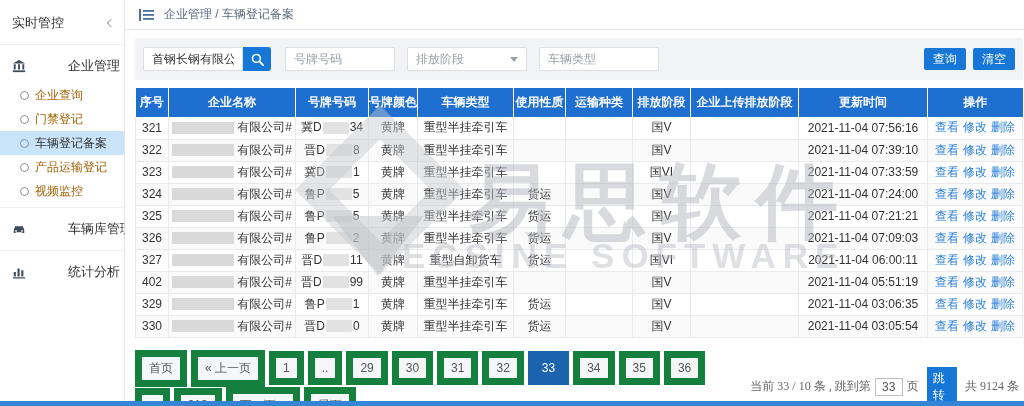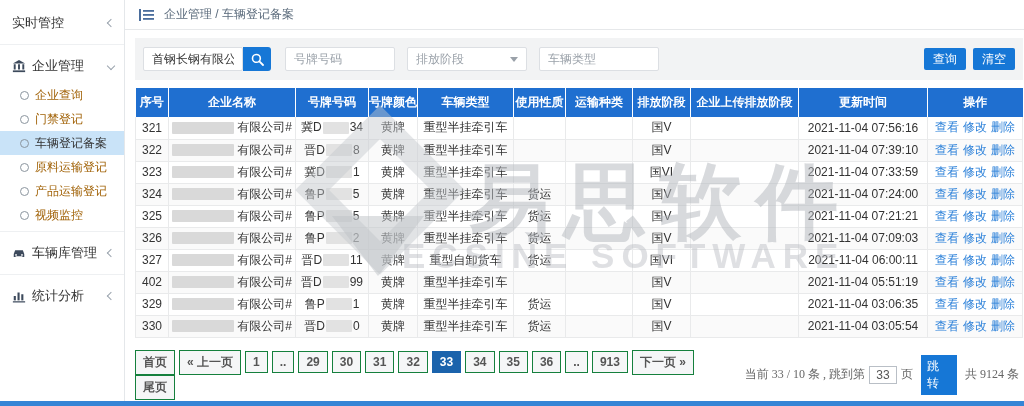--- a/index.html
+++ b/index.html
@@ -2,21 +2,21 @@
 <html style="--header-blue: #1f6fd0; --btn-blue: #1677d6; --link-blue: #2b80d9; --active-page: #1b63ac; --selected-bg: #c9e3f8; --bottom-bar: #3585d6;"><head>
 <meta charset="utf-8">
 <style>
   * { margin:0; padding:0; box-sizing:border-box; }
   html,body { width:1024px; height:406px; overflow:hidden; }
   body { font-family:"Liberation Sans","DejaVu Sans",sans-serif; font-size:12px; color:#333; background:#fff; position:relative; }
   .app { width:1024px; height:406px; position:relative; display:flex; }
 
   
   .sidebar { width:125px; height:100%; background:#fff; border-right:1px solid #e4e7ea; flex:0 0 125px; padding-top:6px; }
-  .side-group { display:flex; align-items:center; height:34px; padding:0 10px 0 12px; cursor:pointer; color:#333; }
+  .side-group { display:flex; align-items:center; height:34px; padding:0 10px 0 12px; cursor:pointer; color:#333;gap:36px; }
   .side-group .g-label { flex:1; font-size:13px; margin-left:6px; white-space:nowrap; }
   .side-group .g-label.noicon { margin-left:0; }
   .gicon { width:14px; height:14px; flex:0 0 14px; color:#3d4a5c; }
   .gicon svg { width:14px; height:14px; display:block; fill:currentColor; }
   .chev { width:6px; height:6px; border-right:1.5px solid #9aa3ad; border-bottom:1.5px solid #9aa3ad; display:inline-block; }
   .chev-left { transform:rotate(135deg); }
   .chev-down { transform:rotate(45deg); }
   .side-divider { height:1px; background:#eef0f2; margin:4px 0; }
   .submenu { list-style:none; }
   .submenu-item { display:flex; align-items:center; height:24px; padding-left:20px; color:#a16207; cursor:pointer; white-space:nowrap; }
@@ -51,21 +51,21 @@
   .data-table th { background:var(--header-blue); color:#fff; font-size:12px; font-weight:bold; height:29px; text-align:center; border-right:1px solid rgba(255,255,255,0.28); overflow:hidden; white-space:nowrap; }
   .data-table th:last-child { border-right:none; }
   .data-table td { height:22px; font-size:12px; color:#333; text-align:center; border:1px solid #e9eaeb; border-top:none; white-space:nowrap; overflow:hidden; }
   .data-table tbody tr:nth-child(even) { background:#fafafa; }
   .blur-box { display:inline-block; width:62px; height:12px; background:#d9d9d9; border-radius:1px; vertical-align:middle; margin-right:3px; }
   .plate-blur { width:26px; height:12px; background:#e2e2e2; margin:0 1px; }
   .actions a { color:var(--link-blue); text-decoration:none; margin:0 2px; cursor:pointer; }
 
   
   .pagination { display:flex; align-items:center; margin-top:12px; padding-left:0; }
-  .page-box { display:inline-block; padding:3px 7px; border:1px solid #15803d; background:#f5f6f7; color:#555; margin-right:4px; font-size:12px; cursor:pointer; text-decoration:none; white-space:nowrap;font-weight:bold; }
+  .page-box { display:inline-block; padding:3px 7px; border:7px solid #15803d; background:#f5f6f7; color:#555; margin-right:4px; font-size:12px; cursor:pointer; text-decoration:none; white-space:nowrap; }
   .page-box.active { background:var(--active-page); border-color:var(--active-page); color:#fff; }
   .pg-info { color:#666; margin:0 4px; white-space:nowrap;font-family:Liberation Serif, serif; }
   .jump-input { width:28px; height:18px; border:1px solid #b9bfc6; text-align:center; font-size:12px; color:#555; outline:none; font-family:inherit; }
   .jump-btn { background:var(--btn-blue); color:#fff; padding:3px 6px; font-size:12px; margin:0 4px; cursor:pointer; text-decoration:none; }
 
   
   .watermark { position:absolute; inset:0; pointer-events:none; z-index:5; overflow:hidden; }
   .wm-diamond { position:absolute; left:320px; top:130px; width:120px; height:120px; border:24px solid rgba(196,199,203,0.45); transform:rotate(45deg); }
   .wm-triangle { position:absolute; left:332px; top:216px; width:0; height:0; border-left:46px solid transparent; border-right:46px solid transparent; border-top:60px solid rgba(190,193,198,0.5); }
   .wm-cn { position:absolute; left:468px; top:148px; font-size:82px; font-weight:bold; letter-spacing:14px; color:rgba(178,182,188,0.5); white-space:nowrap; }
@@ -109,24 +109,20 @@
         <li class="submenu-item">
           <span class="radio-icon"></span>
           <span>门禁登记</span>
         </li>
 
         <li class="submenu-item active">
           <span class="radio-icon"></span>
           <span>车辆登记备案</span>
         </li>
 
-        <li class="submenu-item">
-          <span class="radio-icon"></span>
-          <span>原料运输登记</span>
-        </li>
 
         <li class="submenu-item">
           <span class="radio-icon"></span>
           <span>产品运输登记</span>
         </li>
 
         <li class="submenu-item">
           <span class="radio-icon"></span>
           <span>视频监控</span>
         </li>

